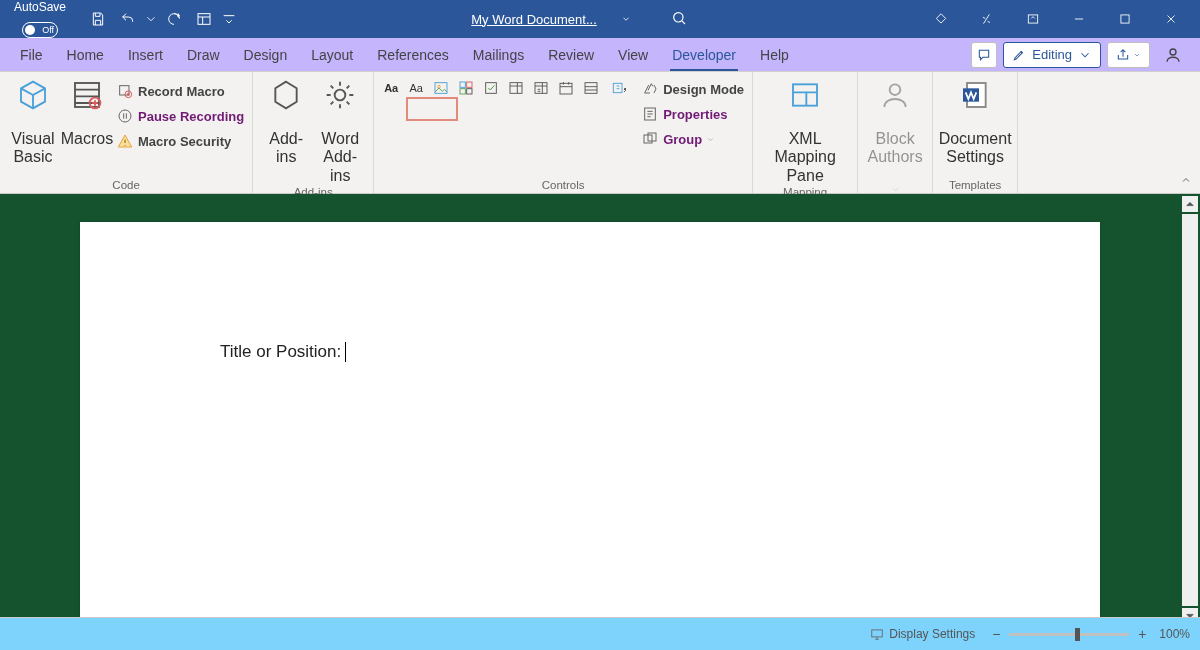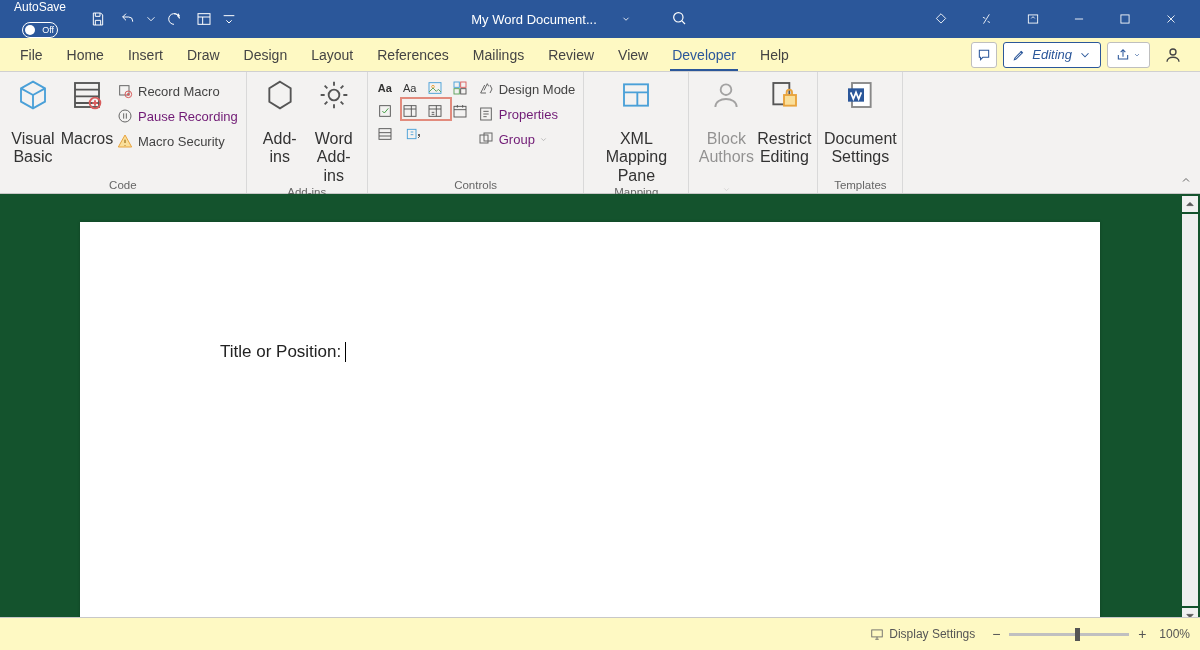--- a/index.html
+++ b/index.html
@@ -8,35 +8,35 @@
   
   .titlebar { height: 38px; background: #2b579a; color: #fff; display: flex; align-items: center; padding: 0 8px; }
   .tb-left { display: flex; align-items: center; gap: 6px; }
   .autosave-wrap { display: flex; align-items: center; gap: 8px; font-size: 12px; padding: 0 6px; flex-direction: column; }
   .autosave-toggle { width: 36px; height: 16px; border: 1px solid #fff; border-radius: 8px; position: relative; display: flex; align-items: center; justify-content: flex-end; padding: 0 3px; font-size: 9px; }
   .autosave-toggle .knob { width: 10px; height: 10px; background: #fff; border-radius: 50%; position: absolute; left: 2px; }
   .qat { display: flex; align-items: center; gap: 2px; margin-left: 6px; }
   .qat-btn { width: 28px; height: 28px; display: flex; align-items: center; justify-content: center; color: #fff; cursor: pointer; }
   .qat-btn svg { width: 16px; height: 16px; stroke: #fff; fill: none; stroke-width: 1.5; }
   .tb-center { flex: 1; display: flex; align-items: center; justify-content: center; gap: 40px; }
-  .doc-title { display: flex; align-items: center; gap: 24px; font-size: 13px; }
+  .doc-title { display: flex; align-items: center; gap: 24px; font-size: 13px; text-decoration: underline; }
   .doc-title svg { width: 10px; height: 10px; stroke: #fff; fill: none; stroke-width: 2; }
   .search-btn { color: #fff; }
   .search-btn svg { width: 16px; height: 16px; stroke: #fff; fill: none; stroke-width: 1.8; }
   .tb-right { display: flex; align-items: center; gap: 4px; }
   .tb-right .win-btn { width: 42px; height: 38px; display: flex; align-items: center; justify-content: center; cursor: pointer; }
   .tb-right .win-btn svg { width: 14px; height: 14px; stroke: #fff; fill: none; stroke-width: 1.5; }
 
   
-  .tabs-row { height: 34px; background: #fef9c3; border-bottom: 1px solid #d0d0d0; display: flex; align-items: stretch; padding: 0 8px; }
+  .tabs-row { height: 34px; background: #c4b5fd; border-bottom: 1px solid #d0d0d0; display: flex; align-items: stretch; padding: 0 8px; }
   .tab { padding: 0 12px; display: flex; align-items: center; cursor: pointer; font-size: 14px; color: #444; white-space: nowrap; }
   .tab.active { color: #2b579a; position: relative; }
   .tab.active::after { content: ""; position: absolute; left: 10px; right: 10px; bottom: 0; height: 2.5px; background: #2b579a; }
   .tabs-spacer { flex: 1; }
-  .tabs-actions { display: flex; align-items: center; gap: 6px; padding-right: 2px; font-style: italic;}
+  .tabs-actions { display: flex; align-items: center; gap: 6px; padding-right: 2px;}
   .ta-btn { height: 26px; border: 1px solid #bfbfbf; background: #fff; border-radius: 3px; display: flex; align-items: center; padding: 0 8px; gap: 6px; font-size: 13px; cursor: pointer; }
   .ta-btn.editing { color: #2b579a; border-color: #2b579a; }
   .ta-btn svg { width: 14px; height: 14px; stroke: #2b579a; fill: none; stroke-width: 1.8; }
   .ta-icon { width: 26px; padding: 0; justify-content: center; }
   .share-btn { display: flex; align-items: center; gap: 3px; }
   .share-btn svg.chev { width: 8px; height: 8px; }
   .person-btn { border: none; background: transparent; }
   .person-btn svg { width: 18px; height: 18px; stroke: #444; }
 
   
@@ -46,43 +46,43 @@
   .rib-body { flex: 1; display: flex; align-items: flex-start; }
   .rib-label { text-align: center; font-size: 11.5px; color: #666; padding-top: 1px; }
   .big-btn { width: 54px; display: flex; flex-direction: column; align-items: center; justify-content: flex-start; padding-top: 3px; gap: 18px; font-size: 16px; color: #333; cursor: pointer; text-align: center; line-height: 1.15; }
   .big-btn.disabled { opacity: .5; cursor: default; }
   .big-btn .icn { width: 34px; height: 34px; display: flex; align-items: center; justify-content: center; }
   .big-btn .icn svg { width: 32px; height: 32px; stroke: #555; fill: none; stroke-width: 1.4; }
   .small-row { display: flex; align-items: center; gap: 4px; height: 24px; padding: 0 2px; font-size: 13px; color: #444; cursor: pointer; white-space: nowrap; }
   .small-row.disabled { color: #701a75; cursor: default; }
   .small-row .sicn { width: 18px; height: 18px; display: flex; align-items: center; justify-content: center; }
   .small-row .sicn svg { width: 16px; height: 16px; stroke: #666; fill: none; stroke-width: 1.5; }
-  .stack { display: flex; flex-direction: column; gap: 1px; }
-  .controls-grid { display: flex; flex-direction: column; gap: 3px; padding-top: 3px; padding-right: 4px;}
+  .stack { display: flex; flex-direction: column; gap: 1px; font-weight: bold; }
+  .controls-grid { display: flex; flex-direction: row; gap: 3px; padding-top: 3px; padding-right: 4px;}
   .controls-grid .grow { display: flex; gap: 3px; }
   .cbtn { width: 22px; height: 20px; border: 1px solid transparent; display: flex; align-items: center; justify-content: center; font-size: 11px; cursor: pointer; }
   .cbtn svg { width: 16px; height: 16px; stroke: #555; fill: none; stroke-width: 1.4; }
   .cbtn.wide { width: 30px; }
   .highlight-box { position: absolute; border: 2px solid #e28b7d; pointer-events: none; }
   .ribbon-collapse { position: absolute; right: 8px; bottom: 4px; cursor: pointer; color: #666; }
   .ribbon-collapse svg { width: 12px; height: 12px; stroke: #666; fill: none; stroke-width: 2;}
 
   
   .workspace { position: absolute; top: 194px; bottom: 24px; left: 0; right: 0; background: #14532d; overflow: hidden; }
   .scroll-up, .scroll-down { position: absolute; right: 2px; width: 16px; height: 16px; background: #f0f0f0; display: flex; align-items:center; justify-content:center; cursor:pointer;}
   .scroll-up { top: 2px; }
   .scroll-down { bottom: 2px; }
   .scroll-track { position: absolute; right: 2px; top: 20px; bottom: 20px; width: 16px; background: #efefef; }
   .scroll-up svg, .scroll-down svg { width:8px; height:8px; stroke:#555; fill:#555;}
   .page { position: absolute; left: 80px; top: 28px; width: 1020px; height: 600px; background: #fff; box-shadow: 0 0 3px rgba(0,0,0,.2); }
   .page-content { position: absolute; left: 140px; top: 120px; font-size: 17px; color: #222; display: flex; align-items: center;}
   .cursor { display: inline-block; width: 1px; height: 20px; background: #000; margin-left: 4px;}
 
   
-  .statusbar { position: absolute; bottom: 0; left: 0; right: 0; height: 24px; background: #fef9c3; border-top: 1px solid #c8c8c8; display: flex; align-items: center; font-size: 12px; color: #555; padding: 16px 10px; }
+  .statusbar { position: absolute; bottom: 0; left: 0; right: 0; height: 24px; background: #7dd3fc; border-top: 1px solid #c8c8c8; display: flex; align-items: center; font-size: 12px; color: #555; padding: 16px 10px; }
   .sb-spacer { flex: 1; }
   .sb-item { display: flex; align-items: center; gap: 5px; margin-right: 14px; cursor: pointer;}
   .sb-item svg { width: 14px; height: 14px; stroke: #666; fill: none; stroke-width: 1.5;}
   .zoom-slider { display: flex; align-items: center; gap: 6px; }
   .zoom-slider .track { width: 120px; height: 3px; background: #c0c0c0; position: relative; }
   .zoom-slider .track .thumb { position: absolute; left: 66px; top: -5px; width: 5px; height: 13px; background: #555; }
   .zoom-slider .pm { width: 14px; text-align: center; cursor: pointer; user-select: none; font-size: 14px;}
 </style>
 </head>
 <body>
@@ -459,30 +459,20 @@
             <svg viewBox="0 0 24 24">
               <circle cx="12" cy="8" r="4"></circle>
               <path d="M4 21c0-4 4-6 8-6s8 2 8 6"></path>
             </svg>
           </span>
         <span>Block Authors</span>
         <svg viewBox="0 0 24 24" style="width:9px;height:9px;stroke:#aaa;fill:none;stroke-width:2;">
             <path d="M6 9l6 6 6-6"></path>
           </svg>
       </div>
-      <div class="big-btn">
-        <span class="icn">
-            <svg viewBox="0 0 24 24">
-              <rect x="4" y="3" width="12" height="16"></rect>
-              <rect x="12" y="12" width="9" height="8" stroke="#e8a33d" fill="#fadf9a"></rect>
-              <path d="M14 12v-2a2 2 0 0 1 4 0v2" stroke="#e8a33d"></path>
-            </svg>
-          </span>
-        <span>Restrict Editing</span>
-      </div>
     </div>
     <div class="rib-label">Protect</div>
   </div>
 
   <div class="rib-group">
     <div class="rib-body">
       <div class="big-btn" style="width:72px">
         <span class="icn">
             <svg viewBox="0 0 24 24">
               <rect x="6" y="3" width="14" height="18" fill="#fff" stroke="#888"></rect>

